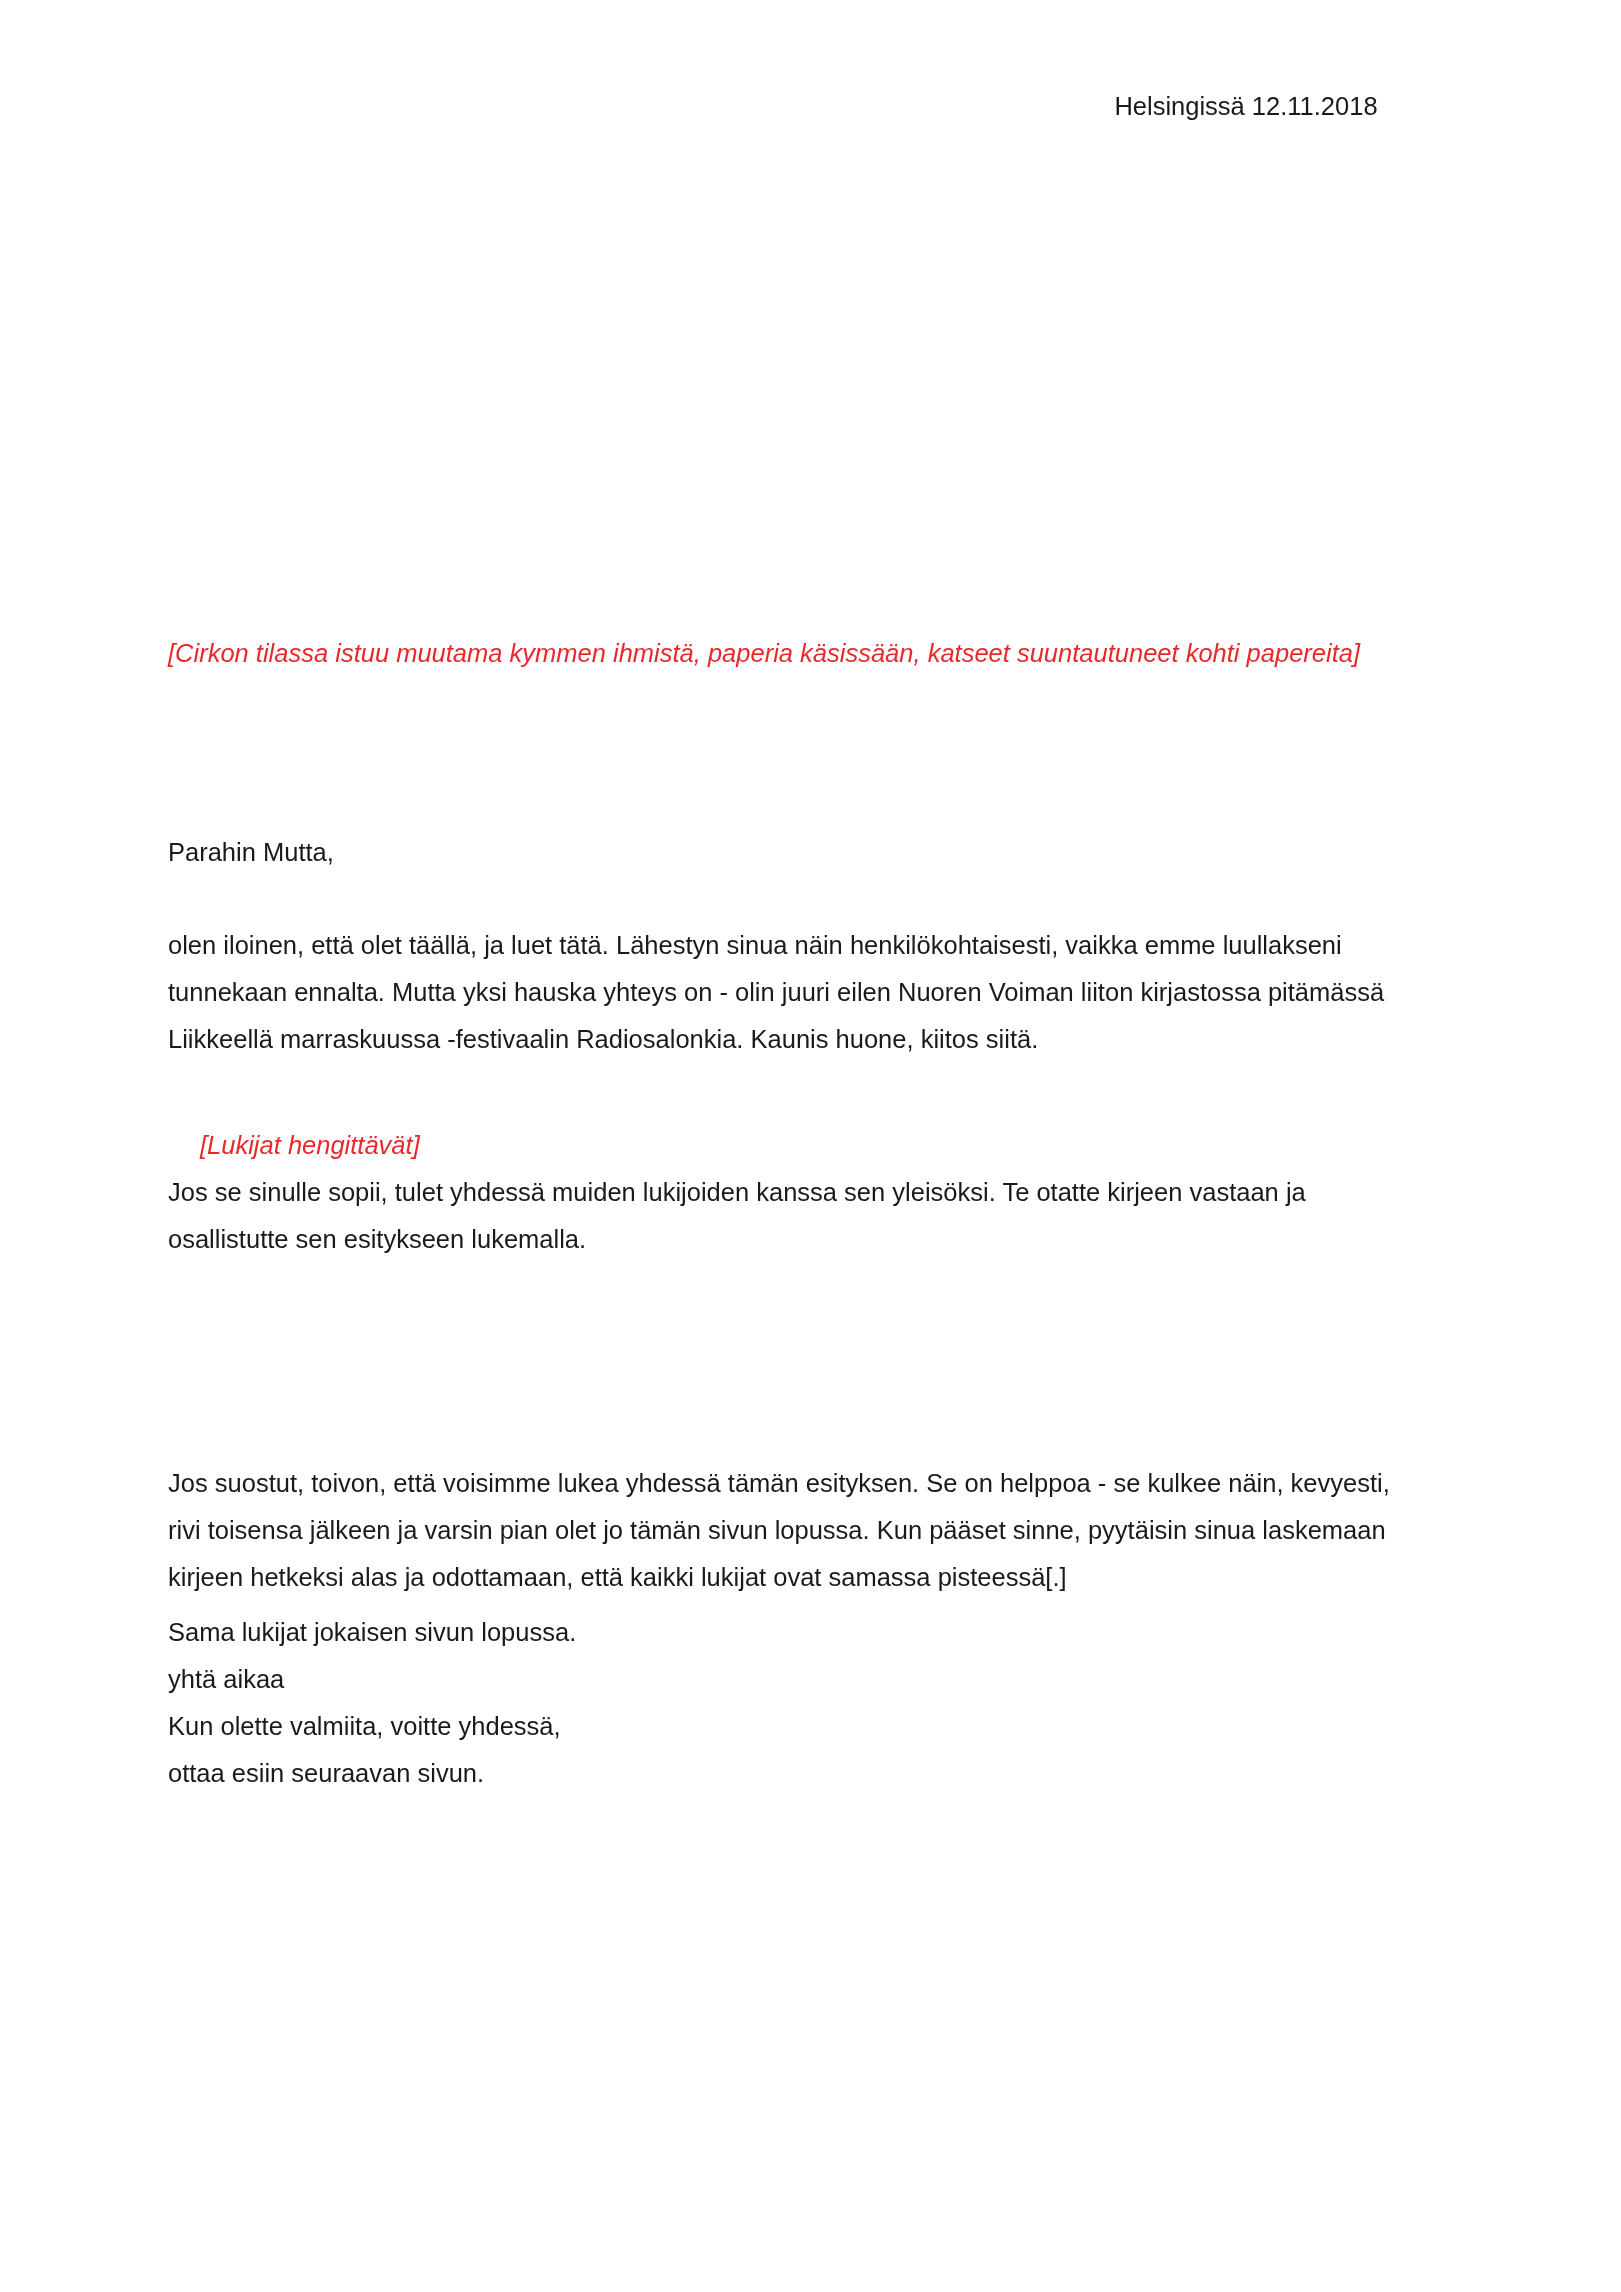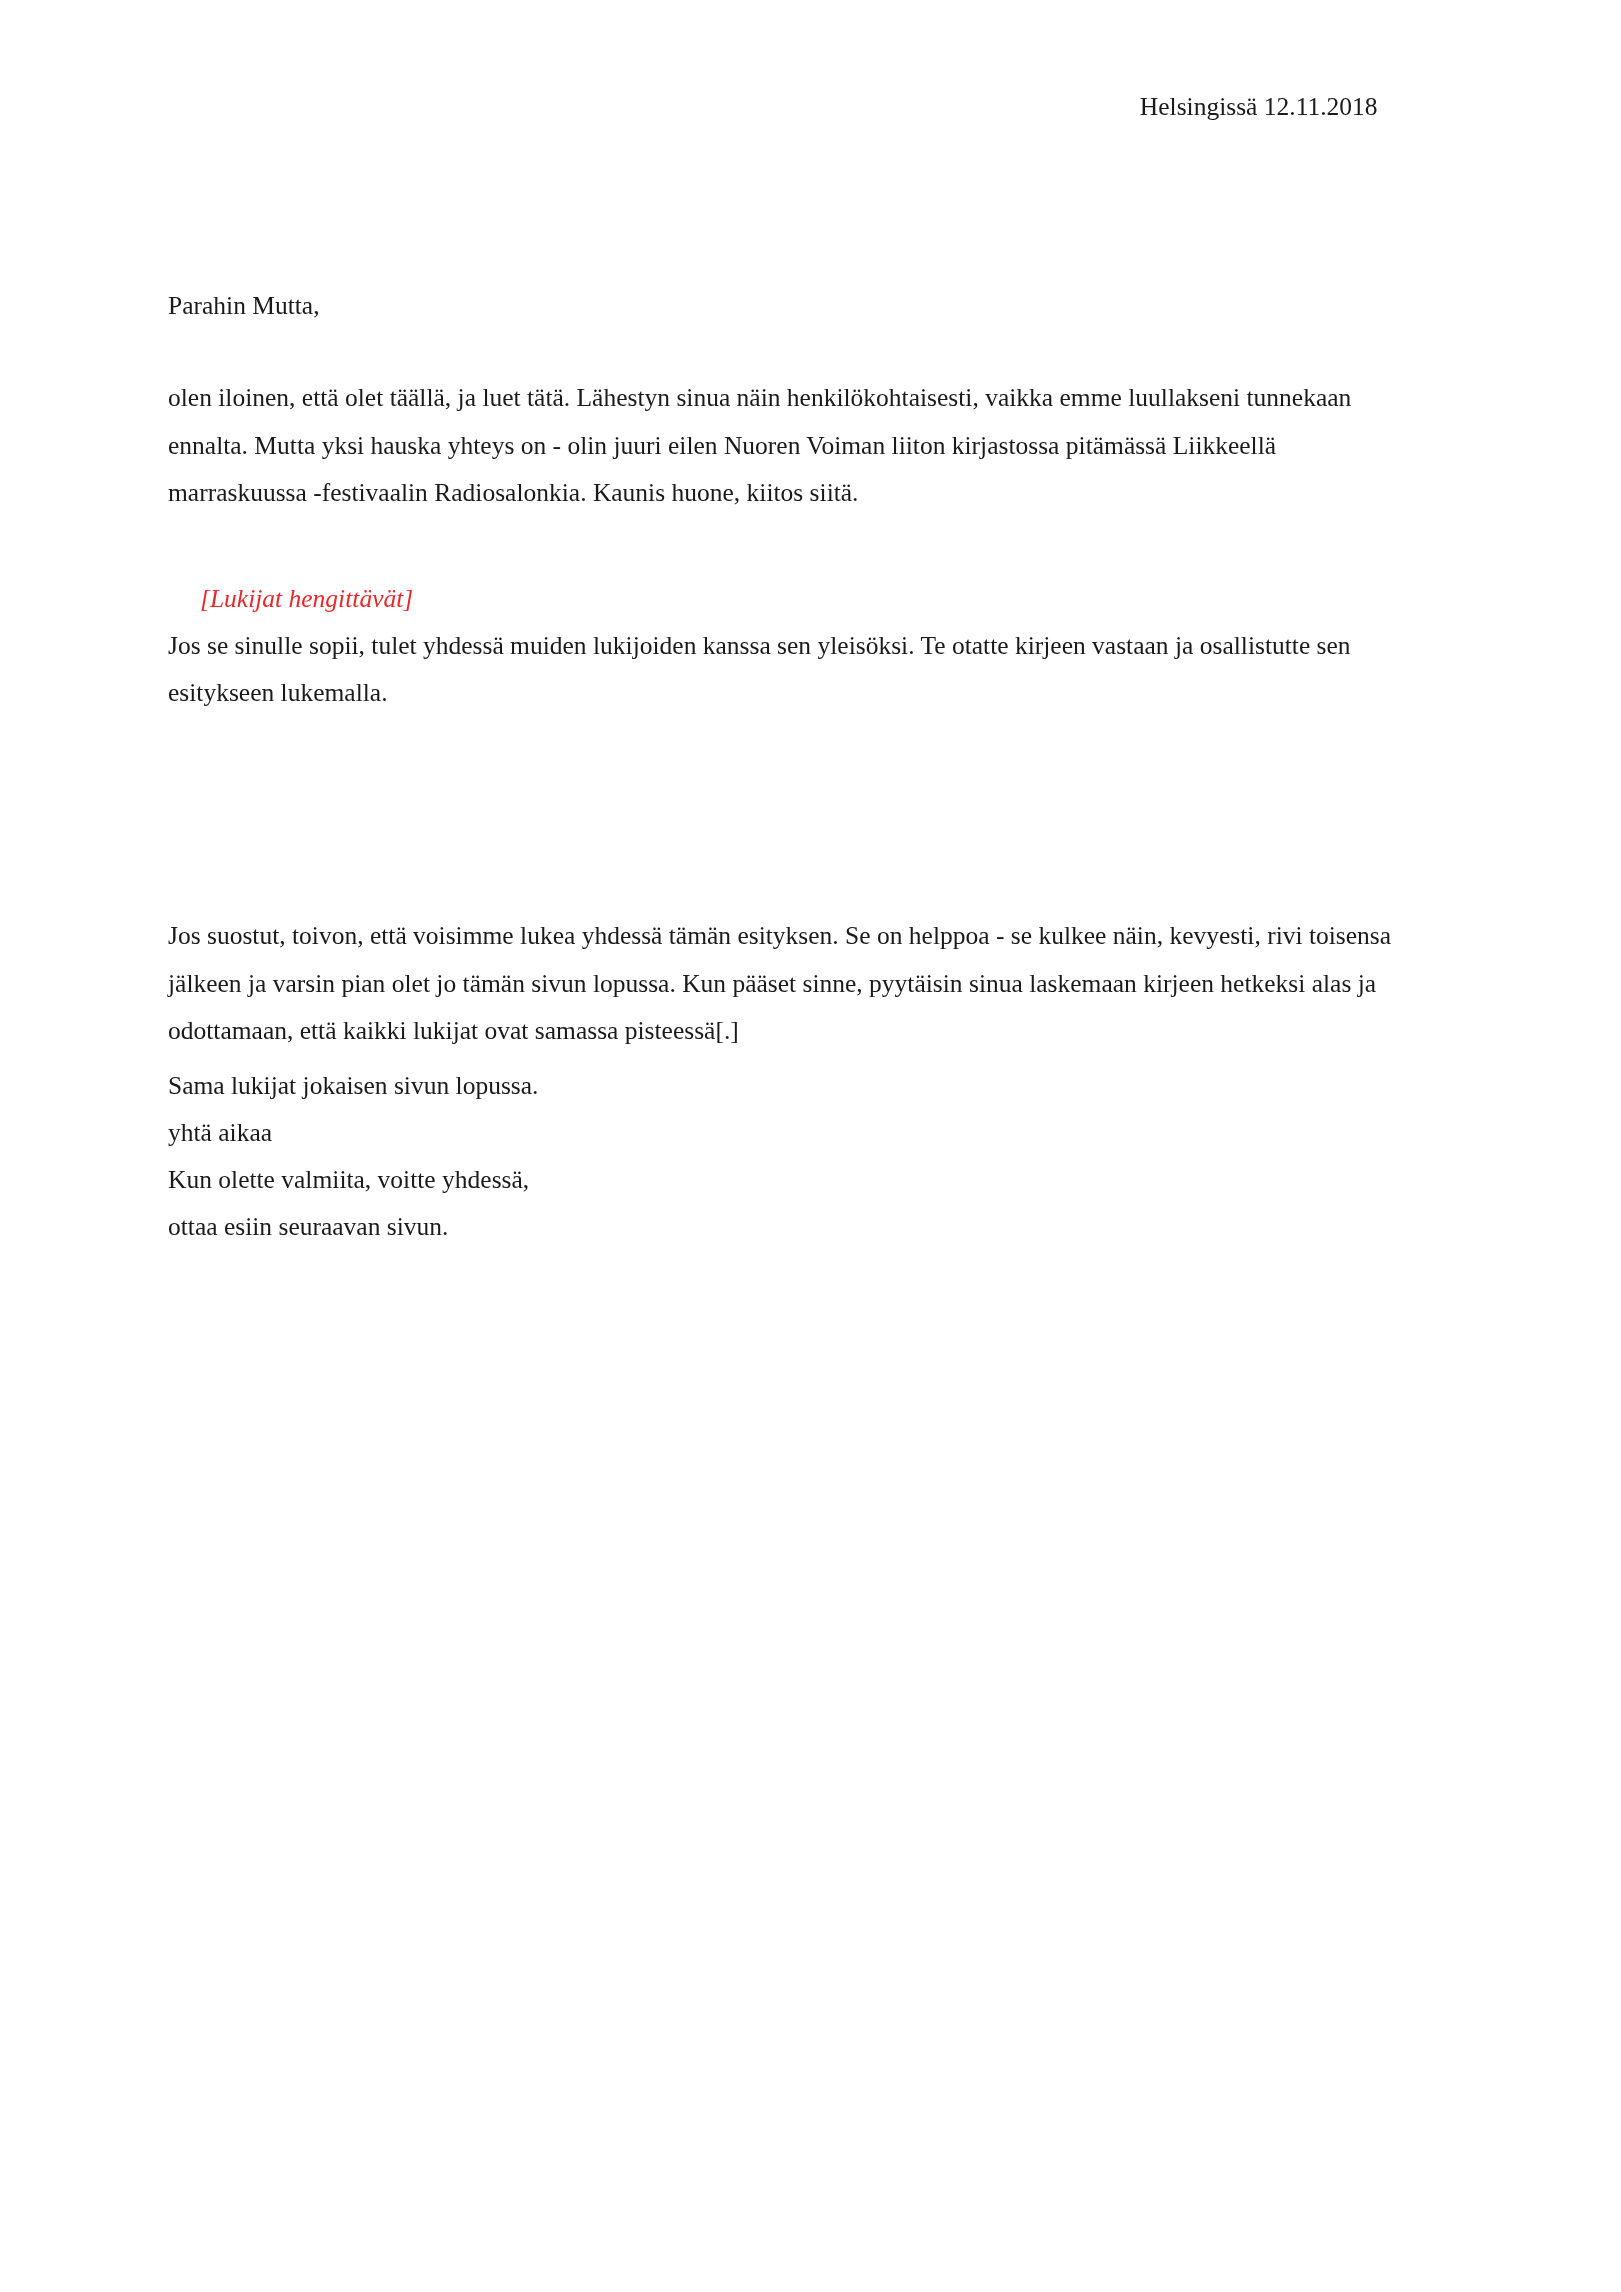--- a/index.html
+++ b/index.html
@@ -7,21 +7,21 @@
     padding: 0;
     background: #ffffff;
   }
   .page {
     position: relative;
     width: 1401px;
     height: 2293px;
     margin: 0 auto;
     background: var(--page-bg, #ffffff);
     color: var(--text-color, #1a1a1a);
-    font-family: Liberation Serif, serif;
+    font-family: Liberation Sans, sans-serif;
     font-size: 25.5px;
     line-height: 1.85;
     box-sizing: border-box;
     padding: 83px 106px 0 58px;
     overflow: hidden;
   }
   .date-line {
     text-align: right;
     padding-right: 27.4px;
   }
@@ -31,20 +31,21 @@
   }
   .block { max-width: 1419px; }
 </style>
 </head>
 <body>
 
 <div class="page">
 
   <div class="block date-line">Helsingissä 12.11.2018</div>
 
+  <div class="block stage" style="margin-top: 500px;">[Cirkon tilassa istuu muutama kymmen ihmistä, paperia käsissään, katseet suuntautuneet kohti papereita]</div>
 
   <div class="block" style="margin-top: 152px;">Parahin Mutta,</div>
 
   <div class="block" style="margin-top: 45px;">olen iloinen, että olet täällä, ja luet tätä. Lähestyn sinua näin henkilökohtaisesti, vaikka emme luullakseni tunnekaan ennalta. Mutta yksi hauska yhteys on - olin juuri eilen Nuoren Voiman liiton kirjastossa pitämässä Liikkeellä marraskuussa -festivaalin Radiosalonkia. Kaunis huone, kiitos siitä.</div>
 
   <div class="block stage" style="margin-top: 59px; margin-left: 32px;">[Lukijat hengittävät]</div>
 
 
   <div class="block" style="margin-top: 0;">Jos se sinulle sopii, tulet yhdessä muiden lukijoiden kanssa sen yleisöksi. Te otatte kirjeen vastaan ja osallistutte sen esitykseen lukemalla.</div>
 

